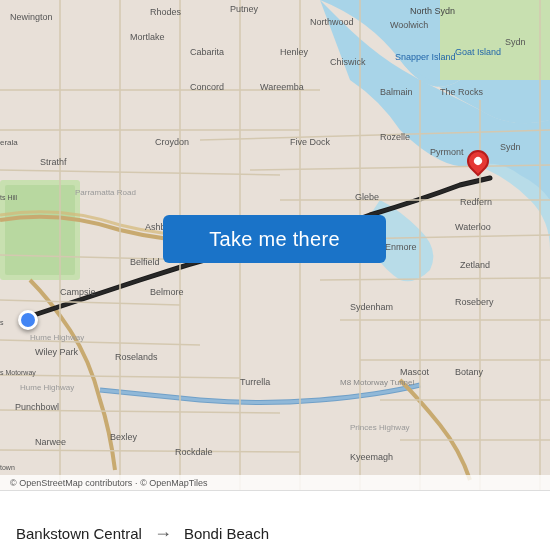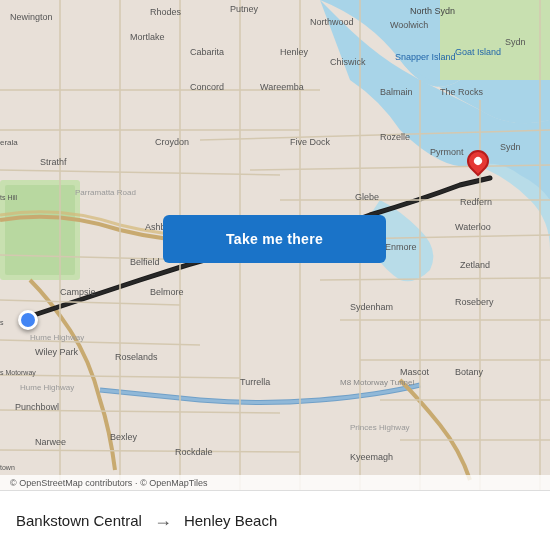--- a/index.html
+++ b/index.html
@@ -37,22 +37,22 @@
       border-radius: 6px;
       border: none;
       cursor: pointer;
       display: flex;
       align-items: center;
       justify-content: center;
     }
 
     #take-me-there-btn span {
       color: #ffffff;
-      font-size: 14px;
-      font-weight: bold;
+      font-size: 20px;
+      font-weight: normal;
       letter-spacing: 0.3px;
     }
 
     
     .origin-marker {
       position: absolute;
       width: 20px;
       height: 20px;
       background: #4285F4;
       border-radius: 50%;
@@ -96,22 +96,22 @@
 
     
     #footer {
       position: absolute;
       bottom: 0;
       left: 0;
       width: 550px;
       height: 60px;
       background: #ffffff;
       display: flex;
-      align-items: center;
-      padding: 16px 16px;
+      align-items: flex-end;
+      padding: 8px 16px;
       border-top: 1px solid #ddd;
     }
 
     .footer-from {
       font-size: 15px;
       color: #222;
       font-weight: 500;
     }
 
     .footer-arrow {
@@ -265,14 +265,14 @@
 
   <button id="take-me-there-btn">
     <span>Take me there</span>
   </button>
 
 </div>
 
 <div id="footer">
   <span class="footer-from">Bankstown Central</span>
   <span class="footer-arrow">→</span>
-  <span class="footer-to">Henley Beach</span>
+  <span class="footer-to">Bondi Beach</span>
 </div>
 
 </body></html>

